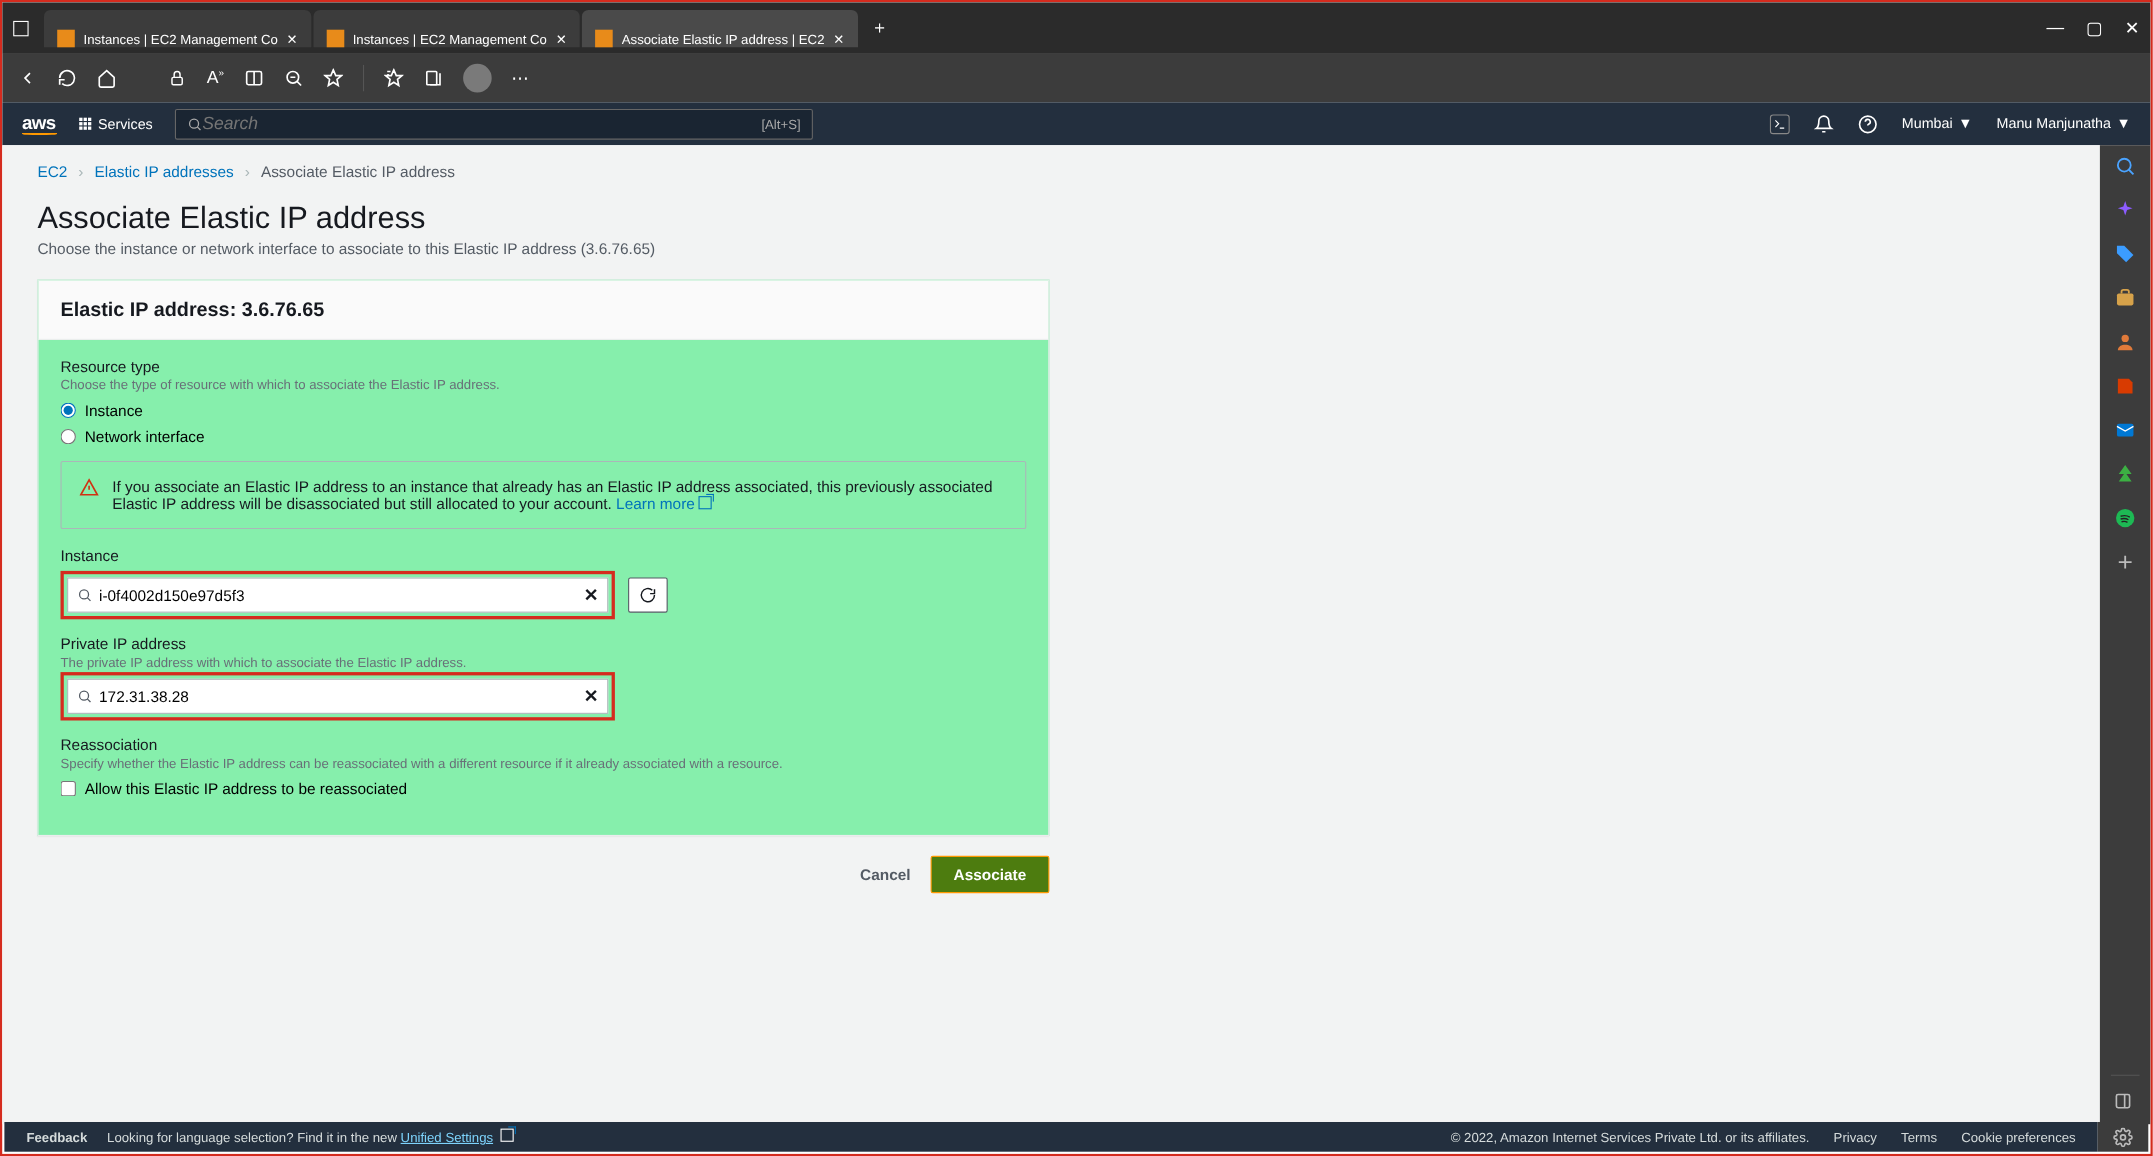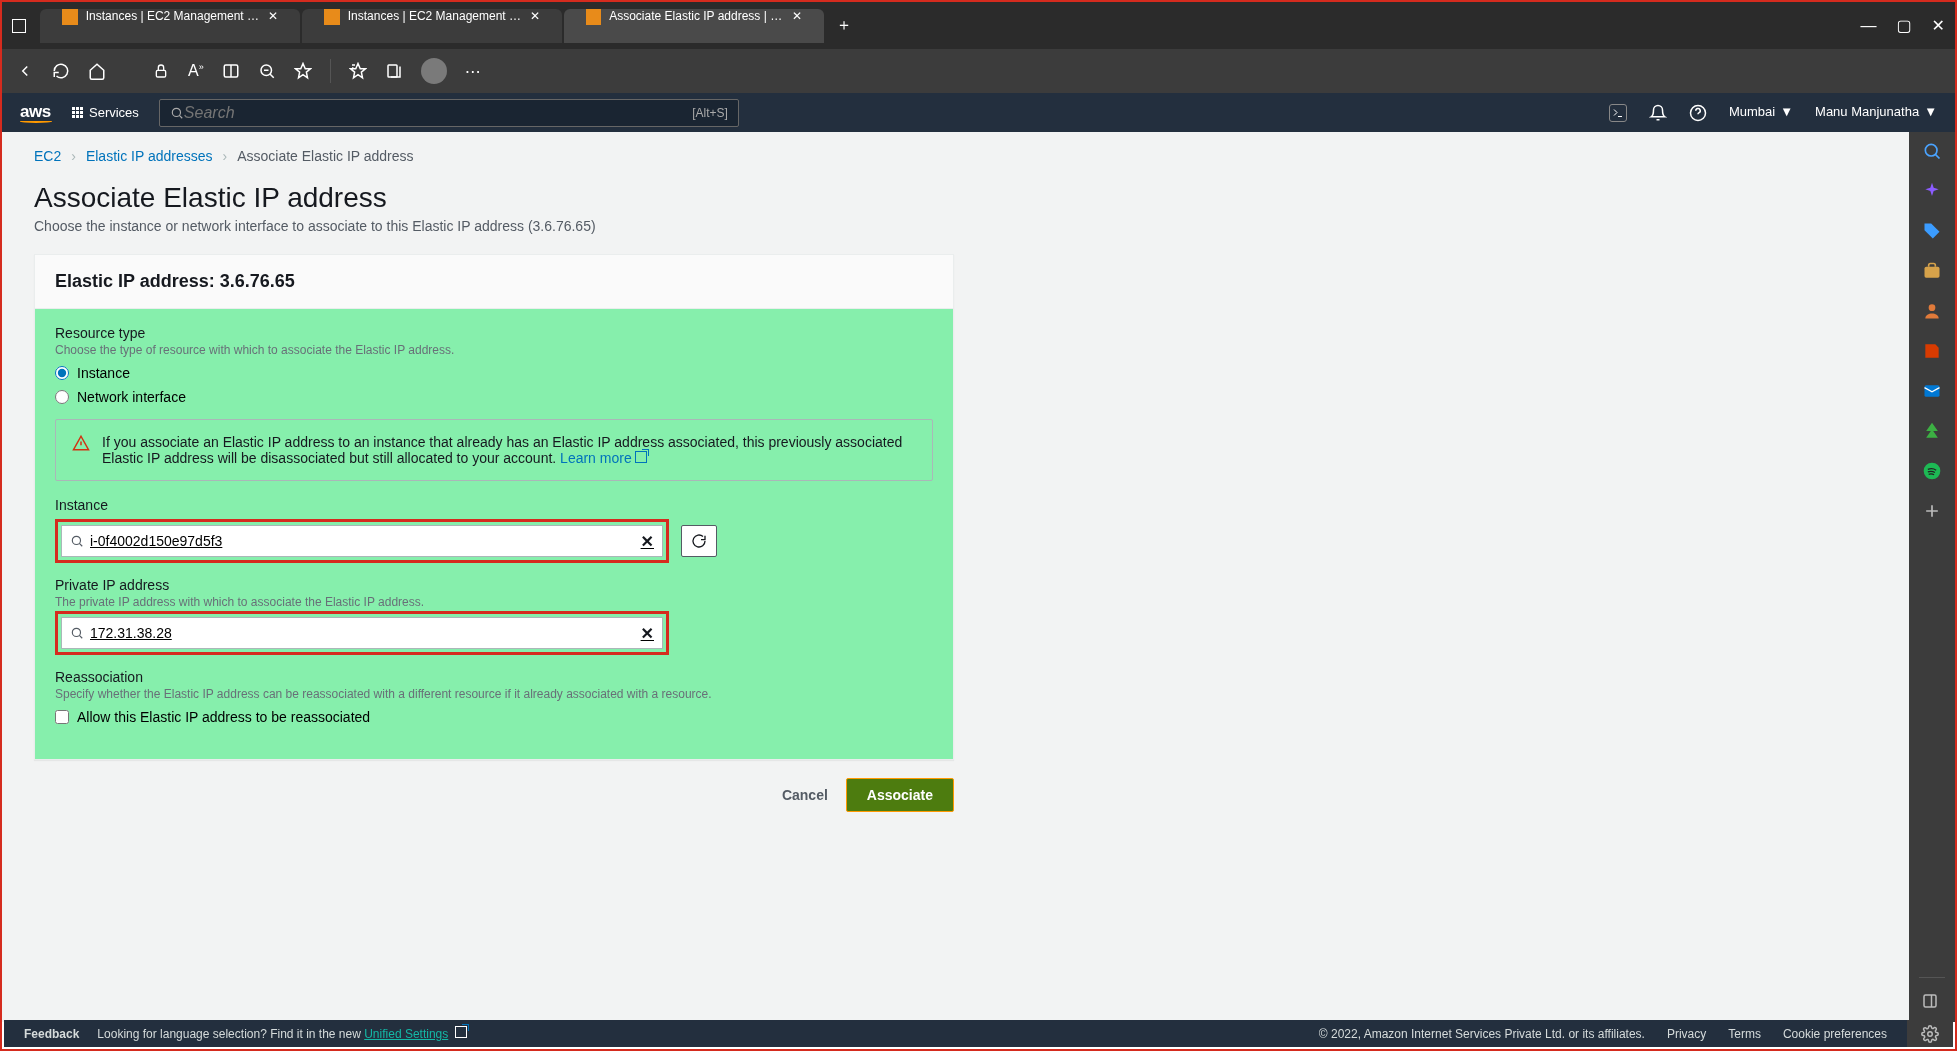--- a/index.html
+++ b/index.html
@@ -1,20 +1,20 @@
 <!DOCTYPE html>
 <html><head>
 <meta charset="utf-8">
 <style>
 * { box-sizing: border-box; margin: 0; padding: 0; font-family: "Amazon Ember", "Helvetica Neue", Arial, sans-serif; }
 body { width: 1957px; height: 1051px; overflow: hidden; background: #fff; position: relative; border: 2px solid #d52b1e; }
 
 
 .browser-chrome { background: #2b2b2b; height: 47px; display: flex; align-items: center; padding: 0 10px; }
-.browser-tab { display: flex; align-items: flex-start; background: #3c3c3c; height: 34px; padding: 0 22px; border-radius: 6px 6px 0 0; margin-right: 2px; color: #fff; font-size: 12px; max-width: 260px; }
+.browser-tab { display: flex; align-items: flex-end; background: #3c3c3c; height: 34px; padding: 0 12px; border-radius: 6px 6px 0 0; margin-right: 2px; color: #fff; font-size: 12px; max-width: 260px; }
 .browser-tab.active { background: #4a4a4a; }
 .tab-icon { width: 16px; height: 16px; background: #e88b1a; margin-right: 8px; display: inline-block; }
 .tab-close { margin-left: 8px; cursor: pointer; }
 .tab-title { white-space: nowrap; overflow: hidden; text-overflow: ellipsis; max-width: 190px; }
 .new-tab { color: #fff; margin-left: 10px; font-size: 16px; cursor: pointer; }
 .chrome-side { margin-left: auto; display: flex; gap: 20px; color: #fff; align-items: center; }
 
 .tab-square { width:14px; height:14px; border:1px solid #fff; margin-right: 14px; }
 
 
@@ -65,38 +65,38 @@
 .radio-row { display:flex; align-items:center; gap:8px; margin-top:8px; font-size:14px; }
 .radio-row input[type=radio]{ width:14px; height:14px; accent-color:#0073bb; }
 
 .alert-box { border: 1px solid #aab7b8; border-radius: 2px; padding: 14px 16px; display:flex; gap:12px; font-size:14px; color:#16191f; margin-top:12px; margin-bottom:16px; }
 .alert-icon { color:#d13212; font-weight:700; }
 .alert-box a { color:#0073bb; text-decoration:none; }
 .ext-link-icon { display:inline-block; width:12px; height:12px; border:1px solid #0073bb; position:relative; margin-left:3px; }
 .ext-link-icon::after{ content:""; position:absolute; top:-3px; right:-3px; width:6px; height:6px; border-top:1px solid #0073bb; border-right:1px solid #0073bb; }
 
 .search-row { display:flex; gap:12px; align-items:center; }
-.search-box { display:flex; align-items:center; border:1px solid #aab7b8; height:32px; padding:0 8px; width: 602px; background:#fff;text-decoration:underline; }
+.search-box { display:flex; align-items:center; border:1px solid #aab7b8; height:32px; padding:0 8px; width: 492px; background:#fff; }
 .search-box input { border:none; outline:none; flex:1; font-size:14px; padding:0 6px; }
 .search-box .mag { color:#545b64; }
 .search-box .clear { color:#16191f; cursor:pointer; font-weight:700; }
 .refresh-btn { border:1px solid #545b64; width:36px; height:32px; display:flex; align-items:center; justify-content:center; background:#fff; cursor:pointer; border-radius:2px; }
 
 .highlight-box { border: 3px solid #d52b1e; padding: 3px 3px; display:inline-block; }
 
 .checkbox-row { display:flex; align-items:center; gap:8px; margin-top:8px; font-size:14px; }
 .checkbox-row input { width:14px; height:14px; }
 
 .action-row { width: 920px; display:flex; justify-content:flex-end; gap:14px; margin-top: 18px; }
 .btn-cancel { background:none; border:none; color:#545b64; font-weight:700; font-size:14px; cursor:pointer; padding:8px 4px; }
 .btn-primary { background:#4d7c0f; border:1px solid #ff9900; color:#fff; font-weight:700; font-size:14px; padding: 8px 20px; cursor:pointer; border-radius:2px; }
 
 
 .aws-footer { position:absolute; bottom:2px; left:2px; right:48px; height:27px; background:#232f3e; color:#d5dbdb; font-size:12px; display:flex; align-items:center; padding:0 20px; }
-.aws-footer .uf { text-decoration:underline; color:#14b8a6; }
+.aws-footer .uf { text-decoration:underline; color:#7dd3fc; }
 .footer-right { margin-left:auto; display:flex; gap:22px; }
 .footer-right span { cursor:pointer; }
 .gear-corner { position:absolute; right:2px; bottom:2px; width:46px; height:27px; background:#3c3c3c; display:flex; align-items:center; justify-content:center; }
 
 svg { display:block; }
 </style>
 </head>
 <body>
 
 <div class="browser-chrome">

